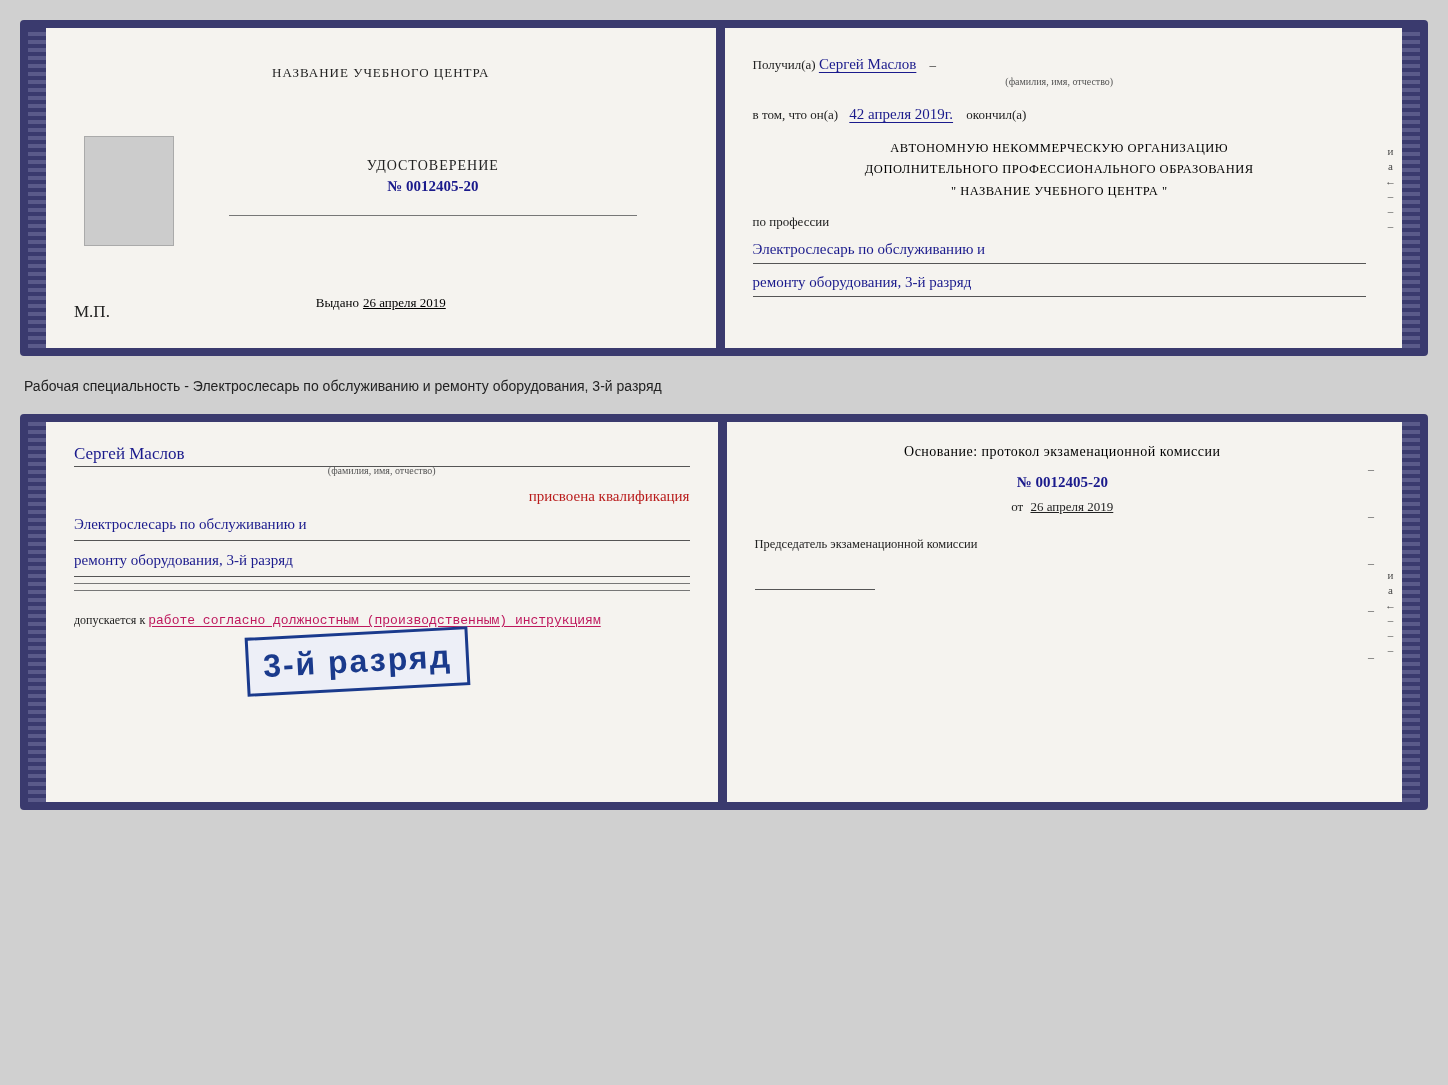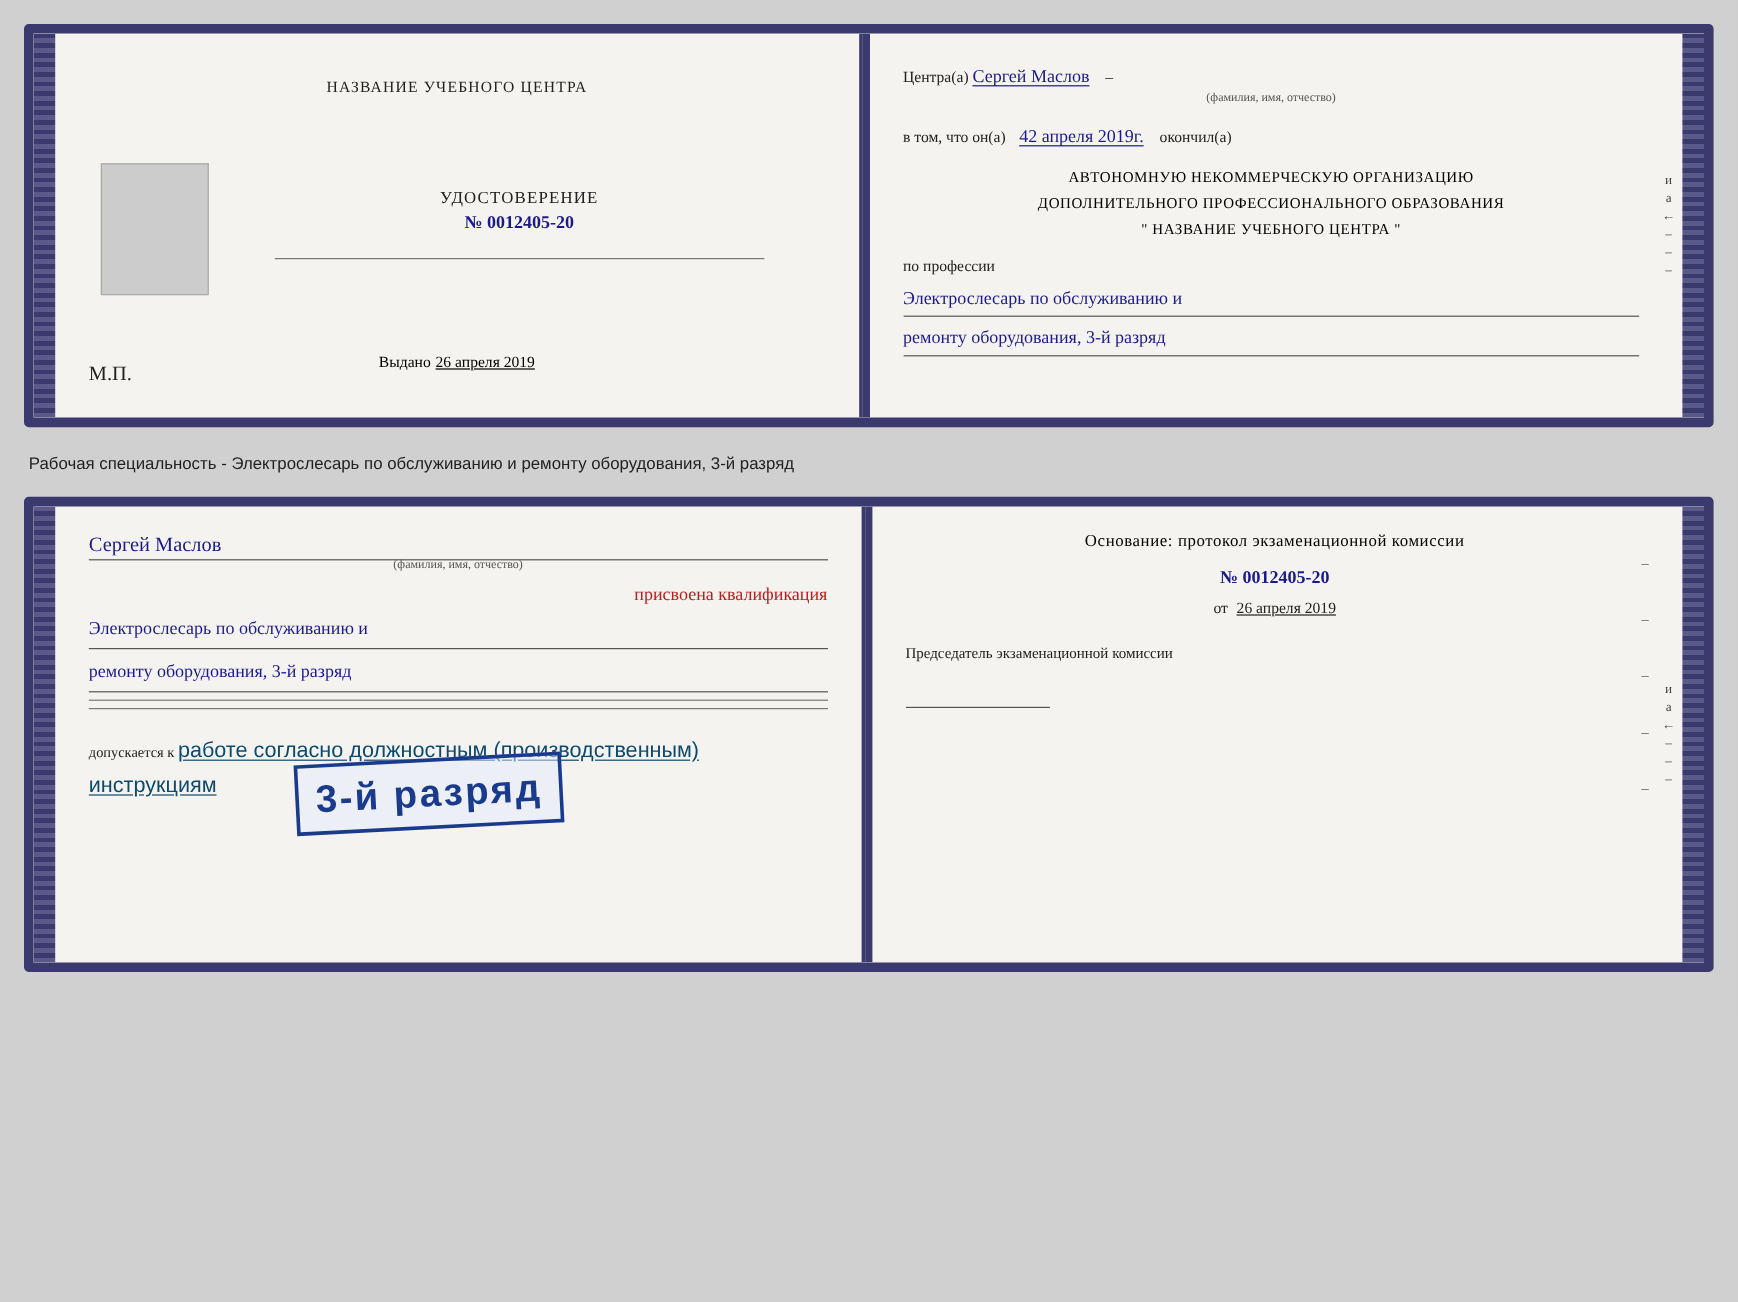--- a/index.html
+++ b/index.html
@@ -209,23 +209,23 @@
     }
 
     .dopuskaetsya-line {
       font-size: 12px;
       color: #222;
       margin-top: 20px;
       line-height: 1.6;
     }
 
     .dopuskaetsya-hw {
-      font-family: Liberation Sans, sans-serif;
-      color: #0c4a6e;
-      font-size: 18px;
+      font-family: Liberation Mono, monospace;
+      color: #be185d;
+      font-size: 13px;
       text-decoration: underline;
       text-underline-offset: 2px;
     }
 
     
     .stamp {
       position: absolute;
       left: 200px;
       top: 210px;
       border: 3px solid #1a3a8c;
@@ -353,21 +353,21 @@
       </div>
 
       <div class="mp-label">М.П.</div>
     </div>
 
     <div class="doc-divider"></div>
 
     <div class="doc-right" style="padding-right: 36px;">
 
       <div class="right-line">
-        <span>Центра(а)</span>
+        <span>Получил(а)</span>
         <span class="handwritten">Сергей Маслов</span>
         <span style="margin-left: 10px;">–</span>
         <br>
         <span class="small-label">(фамилия, имя, отчество)</span>
       </div>
 
       <div class="right-line">
         <span>в том, что он(а)</span>
         <span class="handwritten" style="margin-left:8px;">42 апреля 2019г.</span>
         <span style="margin-left:10px;">окончил(а)</span>

